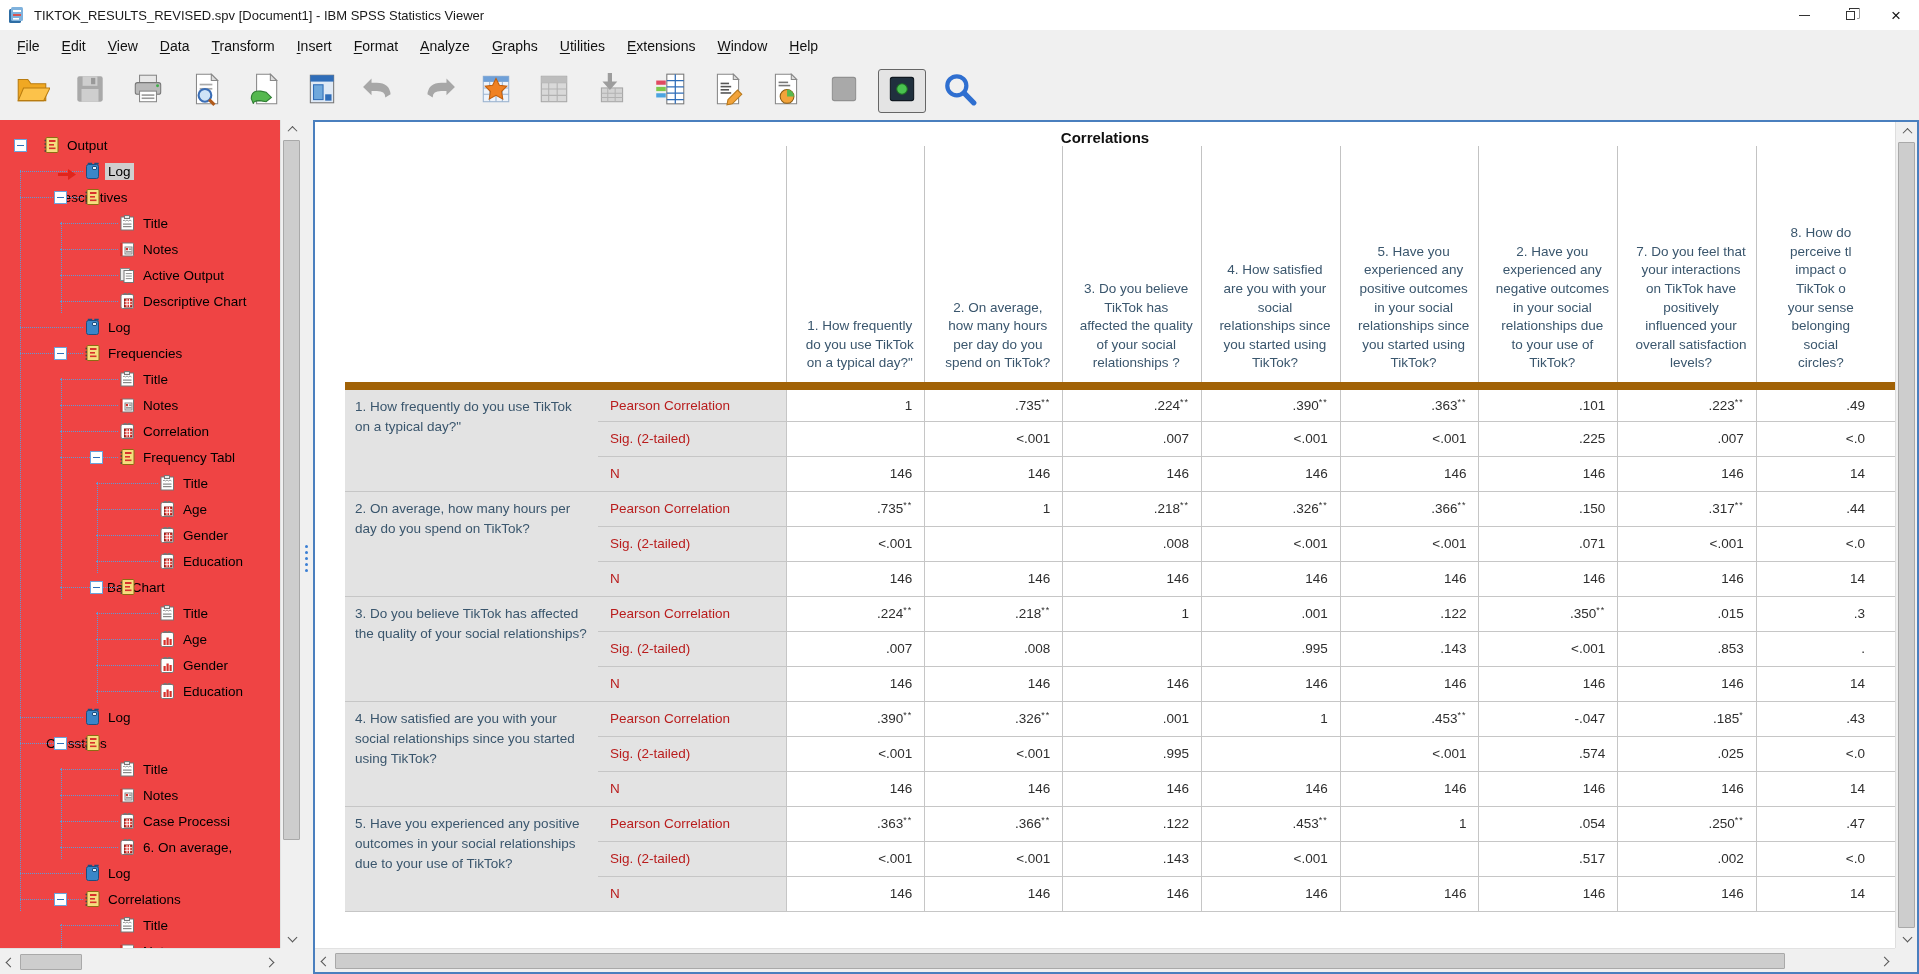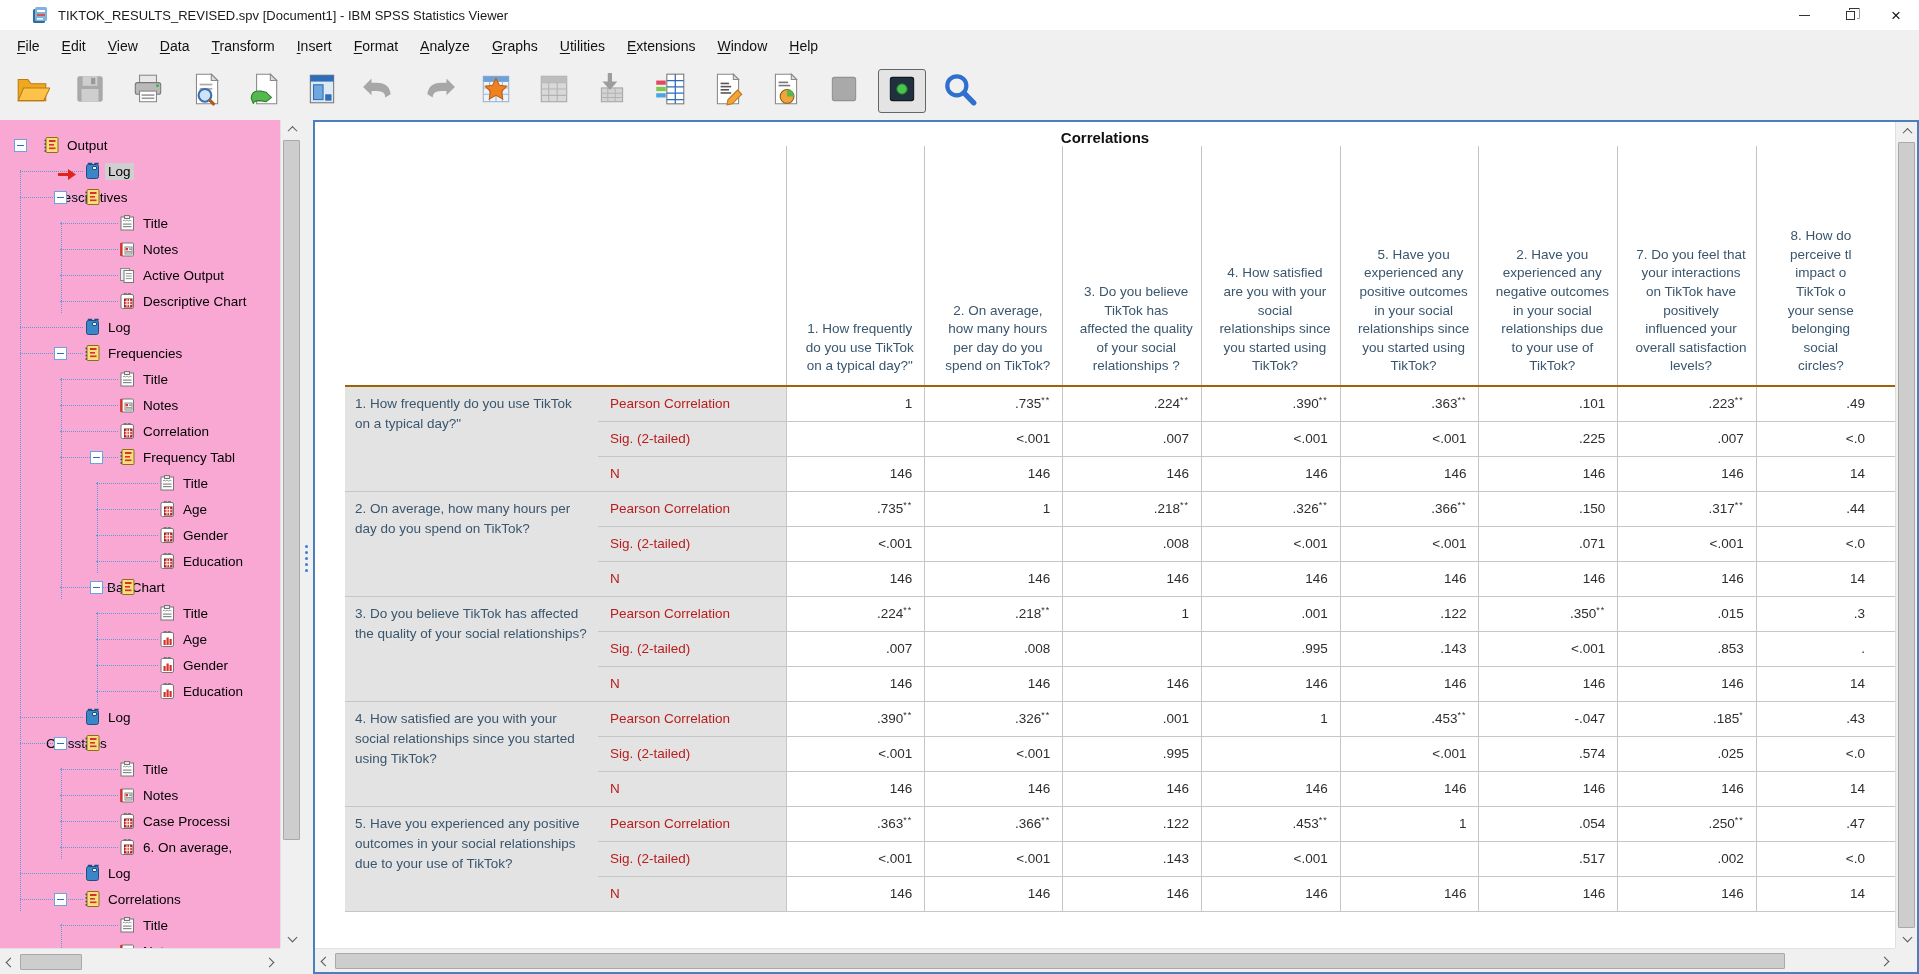--- a/index.html
+++ b/index.html
@@ -1,21 +1,21 @@
 <!DOCTYPE html>
 <html><head>
 <meta charset="utf-8">
 <style>
   * { margin:0; padding:0; box-sizing:border-box; }
   html,body { width:1919px; height:974px; overflow:hidden;
     font-family:"Liberation Sans", sans-serif; background:#f0f0f0; }
   .window { width:1919px; height:974px; display:flex; flex-direction:column; background:#f0f0f0; }
 
   
-  .titlebar { height:30px; background:#ffffff; display:flex; align-items:center; flex:0 0 auto;padding-left:24px; }
+  .titlebar { height:30px; background:#ffffff; display:flex; align-items:center; flex:0 0 auto; }
   .app-icon { width:18px; height:18px; margin:0 8px 0 8px; position:relative; }
   .title-text { font-size:13px; color:#1a1a1a; white-space:nowrap; }
   .win-controls { margin-left:auto; display:flex; height:100%; }
   .win-btn { width:46px; height:100%; display:flex; align-items:center; justify-content:center; color:#222; }
   .glyph-min { width:11px; height:1px; background:#333; display:block; }
   .glyph-restore { width:9px; height:9px; border:1px solid #333; position:relative; background:#fff; }
   .glyph-restore::before { content:""; position:absolute; left:2px; top:-4px; width:9px; height:9px; border:1px solid #333; border-left-width:1px; clip-path:polygon(0 0,100% 0,100% 100%,78% 100%,78% 22%,0 22%); }
   .glyph-close { font-size:17px; line-height:1; color:#111; font-weight:400; }
 
   
@@ -26,21 +26,21 @@
   
   .toolbar { height:58px; background:#f0f0f0; display:flex; align-items:center; padding-left:8px; gap:10px; flex:0 0 auto; }
   .tool-btn { width:48px; height:44px; display:flex; align-items:center; justify-content:center; border:1px solid transparent; border-radius:3px; background:transparent; }
   .tool-btn.disabled { opacity:.85; }
   .tool-btn.active { border:1px solid #666; background:#e4e4e4; }
 
   
   .main { flex:1 1 auto; display:flex; position:relative; background:#f0f0f0; }
 
   
-  .sidebar { width:302px; position:relative; background:#f9a8d4; overflow:hidden; flex:0 0 auto; }
+  .sidebar { width:302px; position:relative; background:#ef4444; overflow:hidden; flex:0 0 auto; }
   .tree-view { position:absolute; left:0; top:0; right:22px; bottom:26px; overflow:hidden; }
   .tree-inner { position:absolute; left:0; top:12px; }
   .tree-row { position:relative; height:26px; display:flex; align-items:center; white-space:nowrap; }
   .tree-label { font-size:13.5px; color:#000; padding:1px 3px; }
   .tree-label.selected { background:#cfcfcf; }
   .tree-stub { position:absolute; top:13px; border-top:1px dotted #5e9bd6; }
   .tree-box { position:absolute; top:7px; width:13px; height:13px; background:#fff; border:1px solid #6aa3dd; z-index:2; }
   .tree-box::after { content:""; position:absolute; left:2px; right:2px; top:5px; height:1px; background:#2f6fba; }
   .tree-icon { position:absolute; top:4px; width:18px; height:18px; }
   .tree-arrow { position:absolute; top:8px; z-index:3; }
@@ -64,21 +64,21 @@
   .grip i { width:3px; height:3px; background:#3b7fd4; border-radius:50%; display:block; }
 
   
   .content { flex:1 1 auto; position:relative; background:#ffffff; border:2px solid #4a7fbe; overflow:hidden; }
   .content-clip { position:absolute; left:0; top:0; right:22px; bottom:24px; overflow:hidden; }
   .out-title { text-align:center; font-size:15px; font-weight:bold; color:#101010; margin-top:7px; font-family:"Liberation Sans", sans-serif; }
 
   table.pivot { border-collapse:collapse; margin-left:30px; margin-top:0px; table-layout:fixed; }
   table.pivot col.c-label { width:258px; } table.pivot col.c-sub { width:192px; } table.pivot col.c-data { width:140px; }
   table.pivot th { height:240px; vertical-align:bottom; font-weight:normal; font-size:13.5px; color:#3a566d;
-     padding:0 8px 9px 16px; line-height:1.38; border-bottom:2px solid #a16207; background:#fff; }
+     padding:0 8px 9px 16px; line-height:1.38; border-bottom:8px solid #a16207; background:#fff; }
   table.pivot th.hdr-data { border-left:1px solid #c3c3c3; }
   table.pivot th.hdr-last { white-space:pre-line; padding-right:26px; }
   table.pivot td { height:35px; font-size:13.5px; border-bottom:1px solid #c6c6c6; padding:0 12px; }
   table.pivot td.rlabel { background:#e3e3e3; color:#3a566d; vertical-align:top; padding:7px 10px; line-height:1.5; font-size:13.5px; }
   table.pivot td.rsub { background:#e3e3e3; color:#b91c1c; }
   table.pivot td.val { text-align:right; color:#2e2e2e; border-left:1px solid #c6c6c6; background:#fff; }
   table.pivot td.val.last { padding-right:30px; }
   table.pivot td.val .sup { font-size:9px; position:relative; top:-5px; letter-spacing:1px; }
 
   .content .sb-v { bottom:24px; border-left:1px solid #dedede; }

